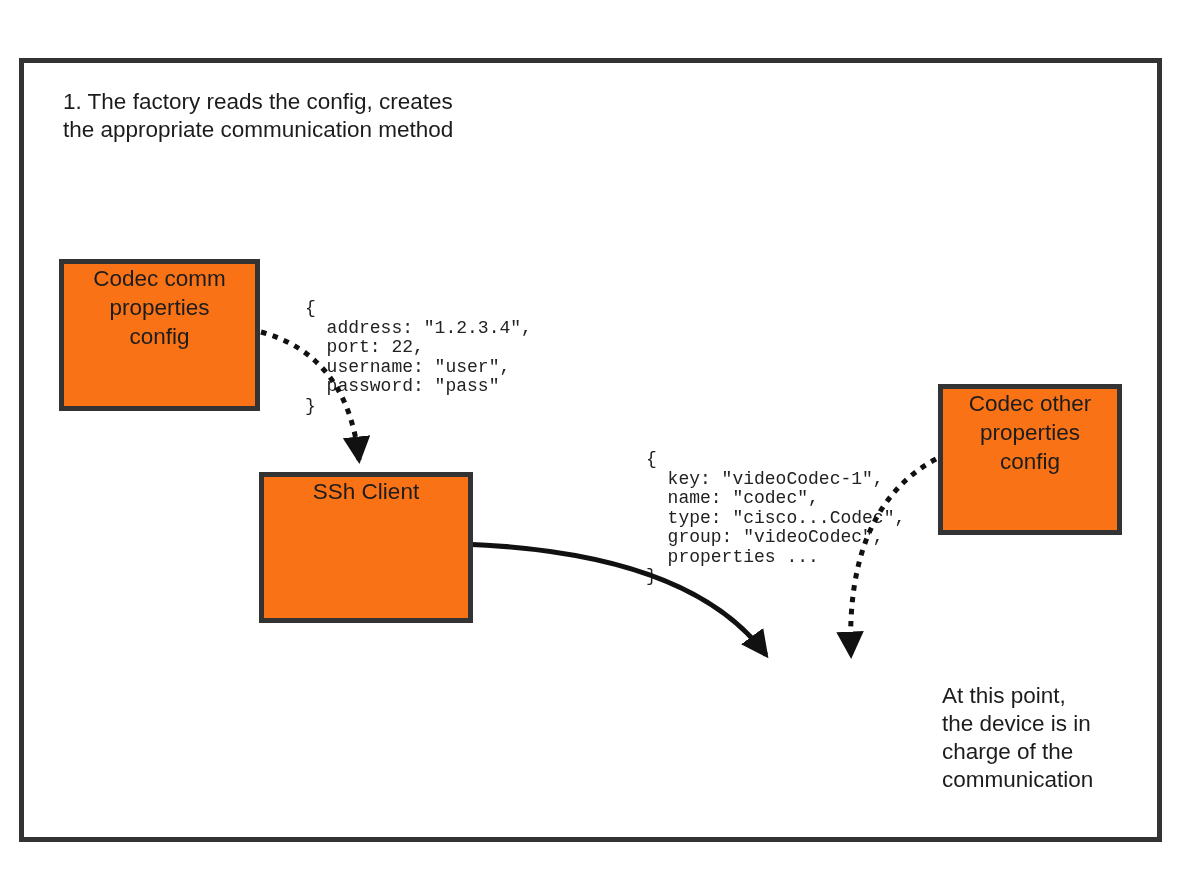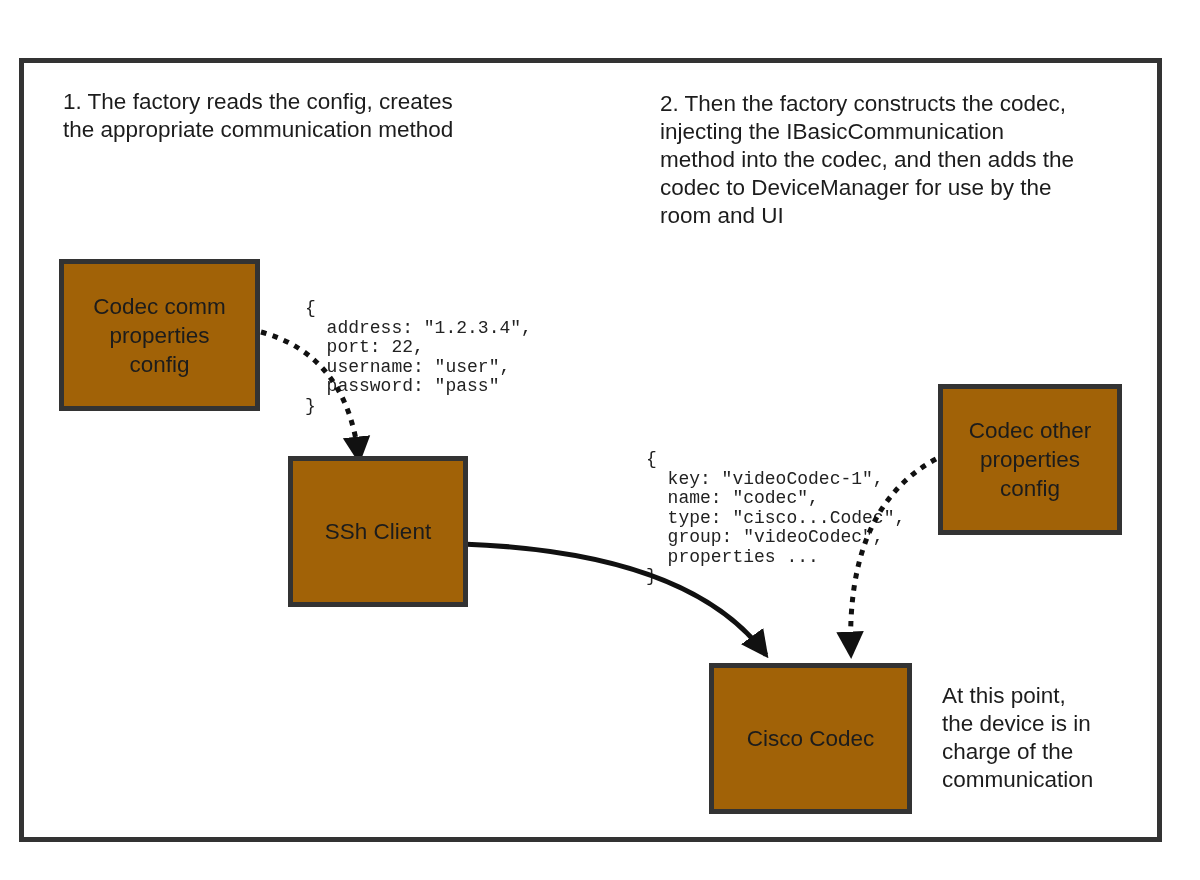--- a/index.html
+++ b/index.html
@@ -33,34 +33,33 @@
     white-space: pre-line;
     color: #1c1c1c;
   }
   .note-step1 { left: 63px;  top: 88px;  width: 520px; }
   .note-step2 { left: 660px; top: 90px;  width: 480px; }
   .note-result { left: 928px; top: 682px; width: 230px; margin-left: 14px; }
   .node {
     position: absolute;
     border: 5px solid #333333;
     box-sizing: border-box;
-    background: #a16207;
+    background: #f97316;
     display: flex;
-    align-items: center;
     justify-content: center;
     text-align: center;
   }
   .node-label {
     font-size: 22.5px;
     line-height: 29px;
     white-space: pre-line;
     color: #1c1c1c;
   }
   .node-codec-comm  { left: 59px;  top: 259px; width: 201px; height: 152px; }
-  .node-ssh         { left: 259px; top: 456px; width: 180px; height: 151px; margin-left: 29px; }
+  .node-ssh         { left: 259px; top: 472px; width: 214px; height: 151px; }
   .node-codec-other { left: 938px; top: 384px; width: 184px; height: 151px; }
   .node-cisco       { left: 709px; top: 663px; width: 203px; height: 151px; }
   .code {
     position: absolute;
     margin: 0;
     font-family: "Liberation Mono", monospace;
     font-size: 18px;
     line-height: 19.5px;
     white-space: pre;
     color: #222222;
@@ -78,25 +77,20 @@
 </style>
 </head>
 <body>
 
 <div class="canvas">
 
   <div class="frame"></div>
 
   <div class="note note-step1">1. The factory reads the config, creates
 the appropriate communication method</div>
-  <div class="note note-step2">2. Then the factory constructs the codec,
-injecting the IBasicCommunication
-method into the codec, and then adds the
-codec to DeviceManager for use by the
-room and UI</div>
   <div class="note note-result">At this point,
 the device is in
 charge of the
 communication</div>
 
   <pre class="code code-comm">{
   address: "1.2.3.4",
   port: 22,
   username: "user",
   password: "pass"
@@ -129,17 +123,14 @@
   <div class="node node-ssh">
     <span class="node-label">SSh Client</span>
   </div>
 
   <div class="node node-codec-other">
     <span class="node-label">Codec other
 properties
 config</span>
   </div>
 
-  <div class="node node-cisco">
-    <span class="node-label">Cisco Codec</span>
-  </div>
 
 </div>
 
 </body></html>

